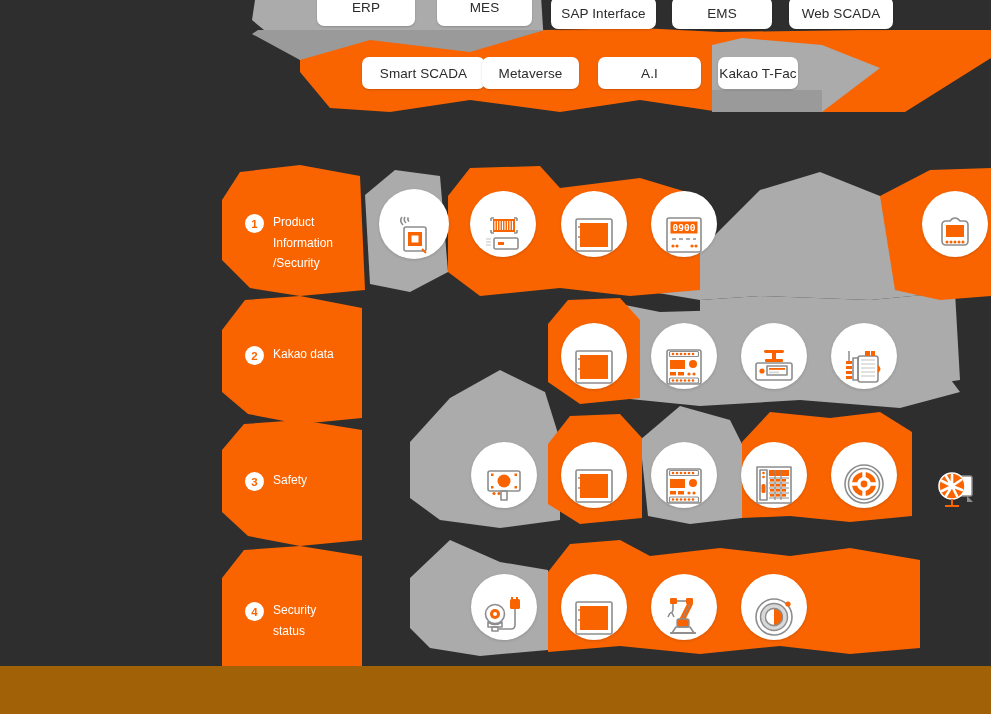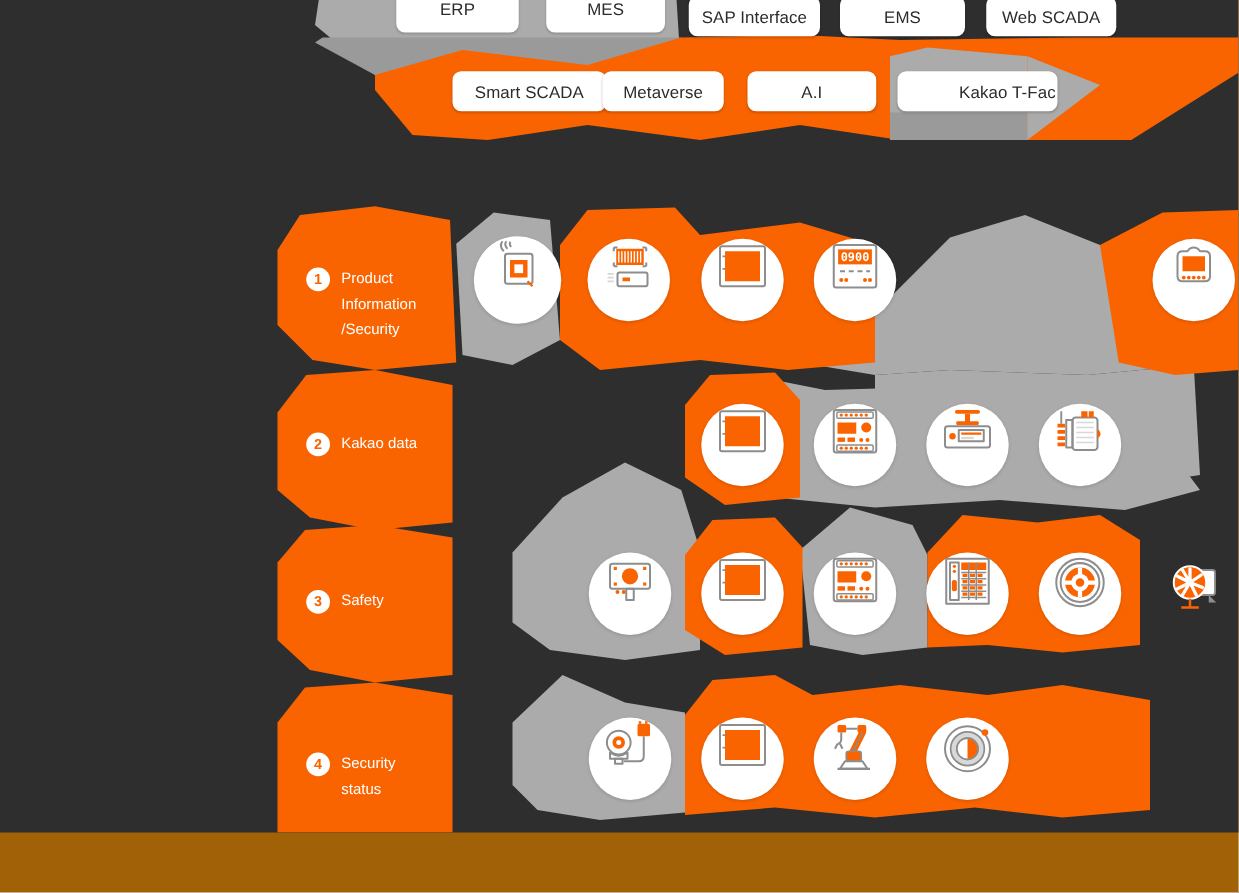--- a/index.html
+++ b/index.html
@@ -24,21 +24,21 @@
     width:19px;height:19px;border-radius:50%;background:#ffffff;
     color:#f96400;font-size:11.5px;font-weight:bold;
     display:flex;align-items:center;justify-content:center;
     flex:0 0 auto;margin-top:2px;
   }
   .stage-text{color:#ffffff;font-size:12px;line-height:20.5px;white-space:pre-line;}
 
   
   .bubble{
     position:absolute;border-radius:50%;background:#ffffff;
-    display:flex;align-items:flex-start;justify-content:center;
+    display:flex;align-items:flex-end;justify-content:center;
     box-shadow:0 1px 3px rgba(0,0,0,.14);
   }
   .bubble svg{display:block;}
   .bubble.clipped{background:transparent;box-shadow:none;}
 </style>
 </head>
 <body>
 
 <div id="stage">
   <div id="canvas">
@@ -88,21 +88,21 @@
 
     <div id="pills">
         <div class="pill" style="left: 317px; top: -12px; width: 98px; height: 38px;">ERP</div>
         <div class="pill" style="left: 437px; top: -12px; width: 95px; height: 38px;">MES</div>
         <div class="pill" style="left: 551px; top: -3px; width: 105px; height: 32px;">SAP Interface</div>
         <div class="pill" style="left: 672px; top: -3px; width: 100px; height: 32px;">EMS</div>
         <div class="pill" style="left: 789px; top: -3px; width: 104px; height: 32px;">Web SCADA</div>
         <div class="pill" style="left: 362px; top: 57px; width: 123px; height: 32px;">Smart SCADA</div>
         <div class="pill" style="left: 482px; top: 57px; width: 97px; height: 32px;">Metaverse</div>
         <div class="pill" style="left: 598px; top: 57px; width: 103px; height: 32px;">A.I</div>
-        <div class="pill" style="left: 718px; top: 57px; width: 80px; height: 32px; padding-left: 48px;">Kakao T-Fac</div>
+        <div class="pill" style="left: 718px; top: 57px; width: 80px; height: 32px;">Kakao T-Fac</div>
       </div>
 
     <div id="stage-labels">
         <div class="stage-label" style="left: 245px; top: 212px;">
           <div class="badge">1</div>
           <div class="stage-text">Product
 Information
 /Security</div>
         </div>
         <div class="stage-label" style="left: 245px; top: 344px;">

